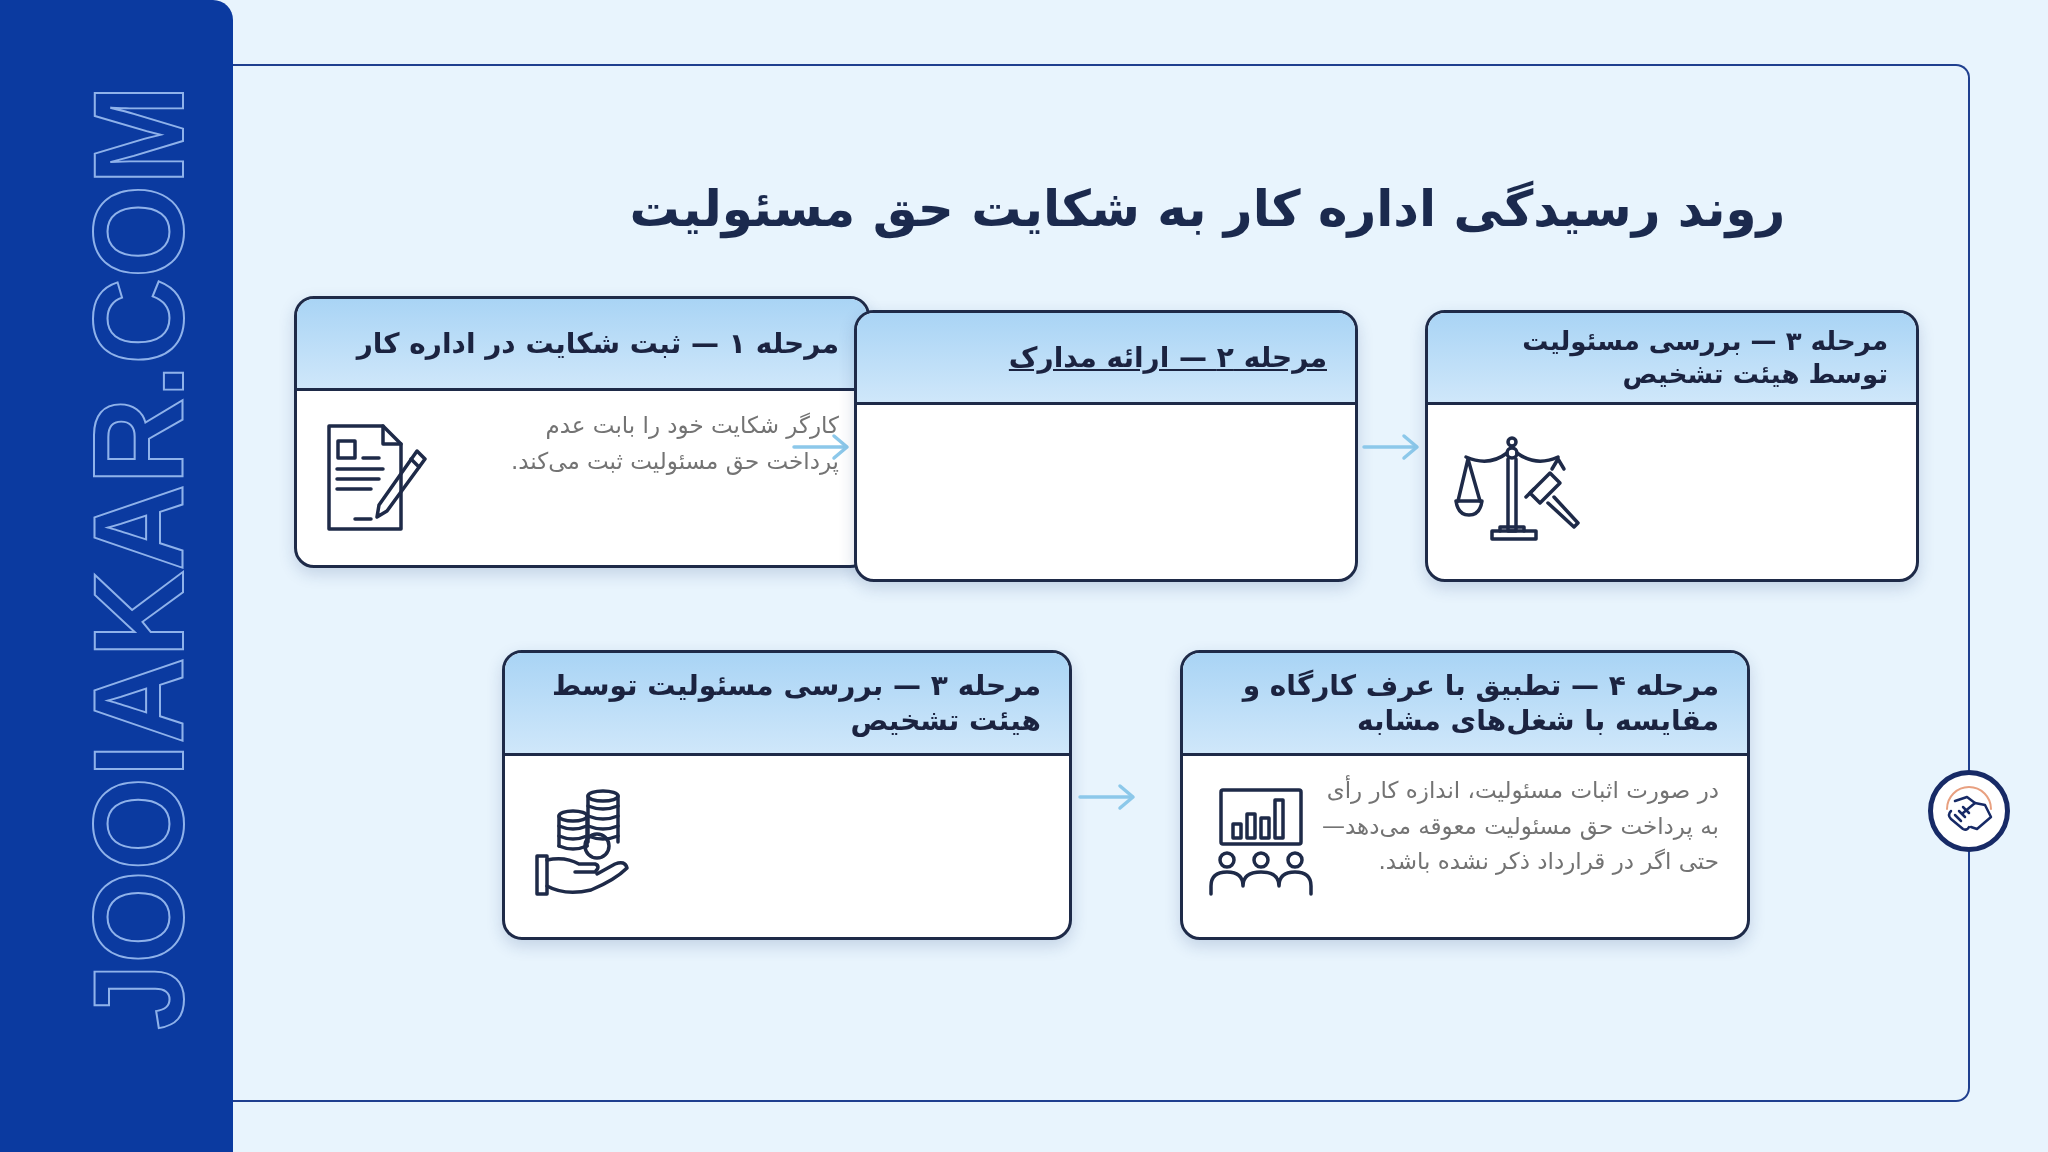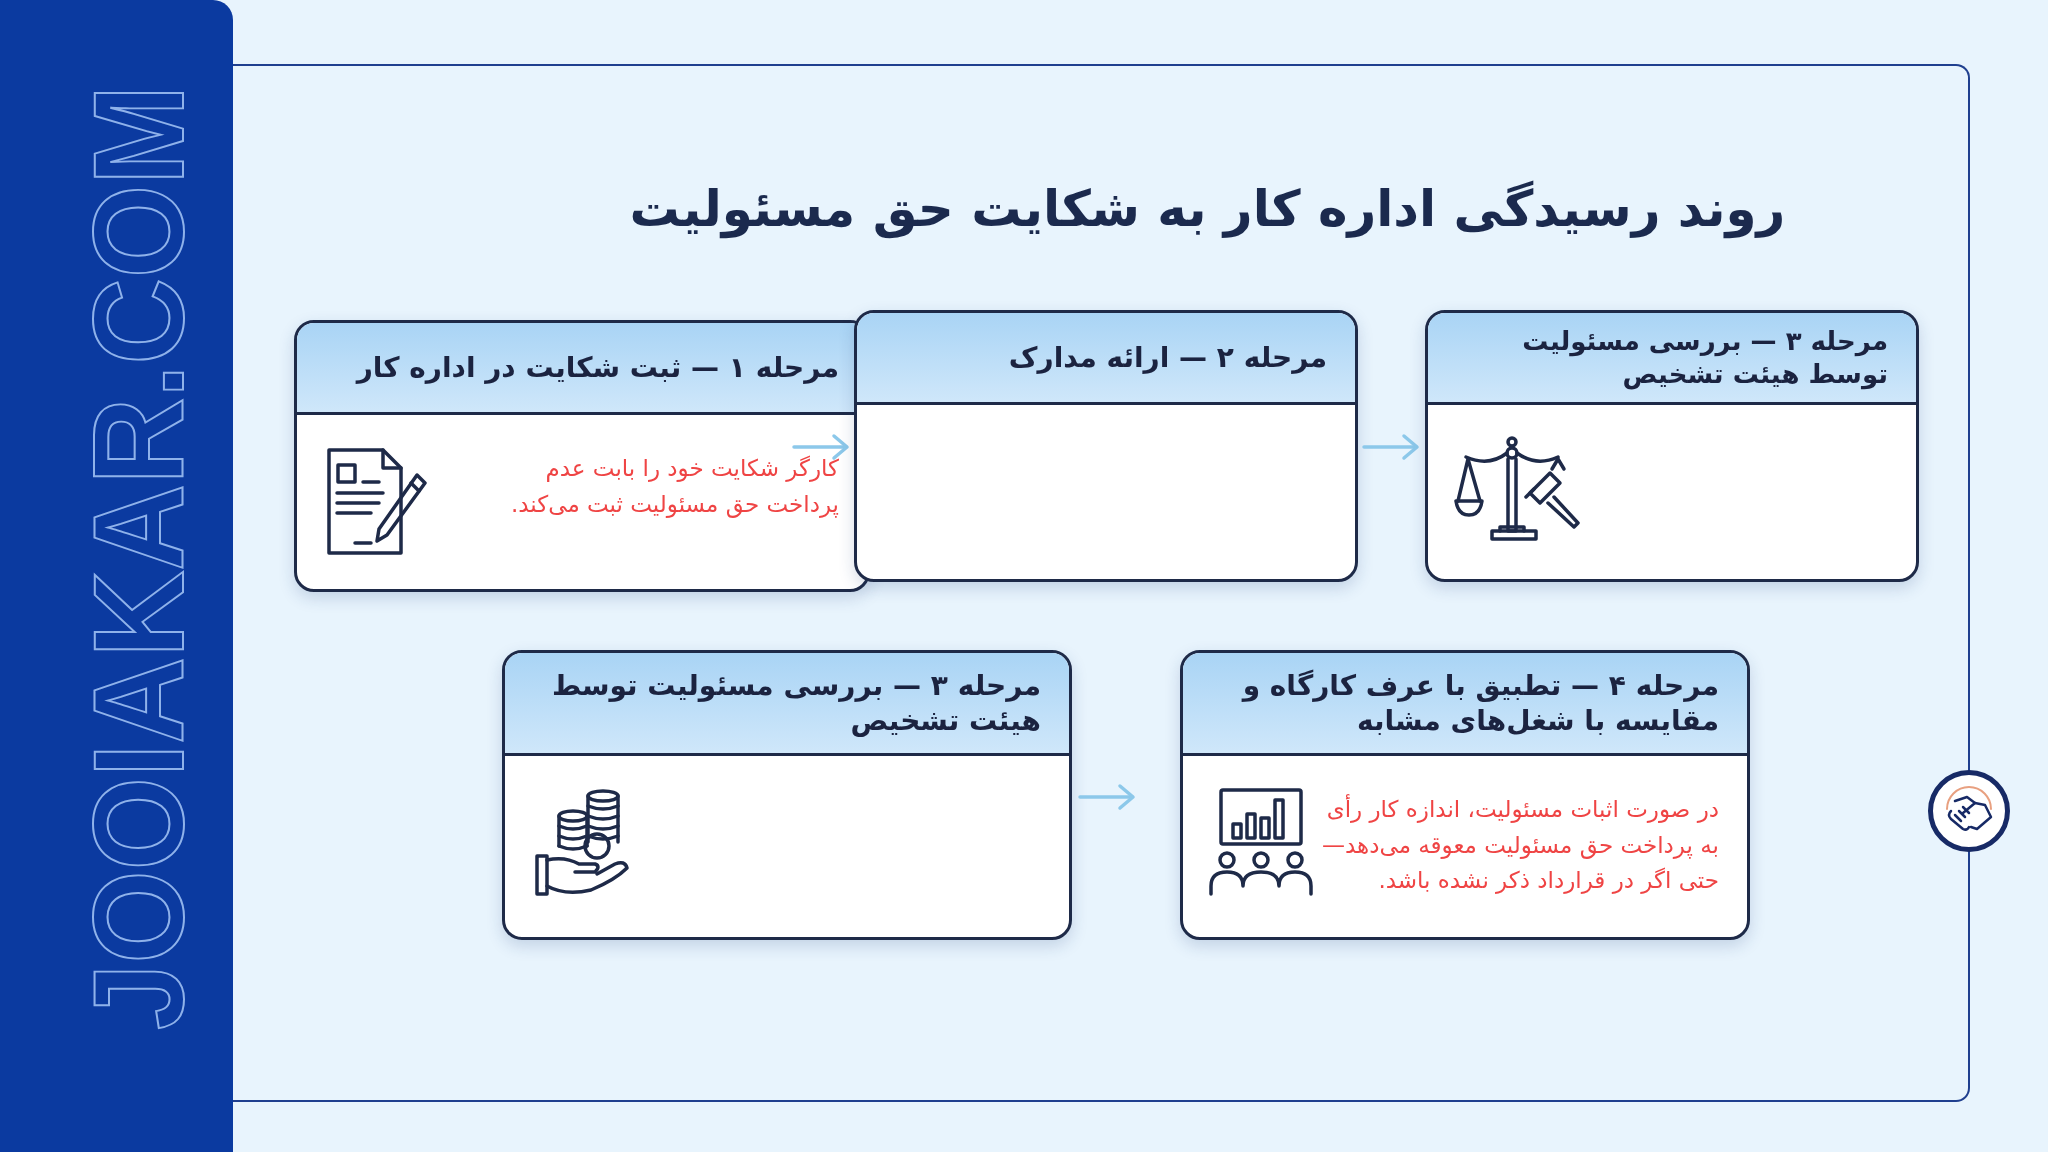--- a/index.html
+++ b/index.html
@@ -42,22 +42,22 @@
       background: linear-gradient(180deg, #a9d4f5 0%, #cfe7fa 100%);
       border-bottom: 3px solid #1e2a48;
       display: flex; align-items: center;
       padding: 0 28px;
       font-size: 28px; font-weight: bold; color: #1b2340;
       line-height: 1.25;
     }
     .card-head.tall { height: 103px; }
     .card-body {
       position: relative;
-      padding: 36px 28px 0 28px;
-      font-size: 23px; line-height: 1.55; color: #ef4444;
+      padding: 17px 28px 0 28px;
+      font-size: 23px; line-height: 1.55; color: #737373;
     }
     .card-body .text { width: 330px; }
     .card-icon { position: absolute; }
     .arrow { position: absolute; }
     .badge {
       position: absolute; left: 1928px; top: 770px; width: 82px; height: 82px;
       border-radius: 50%; border: 5px solid #172a66; background: #ffffff;
     }
   </style>
 </head>
@@ -66,21 +66,21 @@
 <div class="side-band">
   <svg width="233" height="1152">
     <text x="0" y="0" transform="translate(183,1030) rotate(-90)" font-family="Liberation Sans, sans-serif" font-weight="bold" font-size="128" textLength="945" lengthAdjust="spacingAndGlyphs" fill="none" stroke="#8fb2ea" stroke-width="2">JOOIAKAR.COM</text>
   </svg>
 </div>
 
 <div class="frame"></div>
 
 <div class="title">روند رسیدگی اداره کار به شکایت حق مسئولیت</div>
 
-<div class="card" style="left:294px; top:320px; width:576px; height:272px;">
+<div class="card" style="left:294px; top:296px; width:576px; height:272px;">
   <div class="card-head">مرحله ۱ — ثبت شکایت در اداره کار</div>
   <div class="card-body">
     <div class="text">کارگر شکایت خود را بابت عدم پرداخت حق مسئولیت ثبت می‌کند.</div>
     <svg class="card-icon" style="left:24px; top:30px;" width="112" height="112" viewBox="0 0 112 112" fill="none" stroke="#1e2a48" stroke-width="3.5" stroke-linejoin="round" stroke-linecap="round">
       <path d="M8 5 H62 L80 23 V108 H8 Z"></path>
       <path d="M62 5 V23 H80"></path>
       <rect x="17" y="20" width="17" height="17"></rect>
       <path d="M42 37 H58"></path>
       <path d="M16 48 H62"></path>
       <path d="M16 58 H58"></path>
@@ -90,21 +90,21 @@
       <path d="M90 38 L98 46"></path>
     </svg>
   </div>
 </div>
 
 <svg class="arrow" style="left:790px; top:432px;" width="64" height="30" viewBox="0 0 64 30" fill="none" stroke="#8cc8ea" stroke-width="3.5" stroke-linecap="round" stroke-linejoin="round">
   <path d="M4 15 H56"></path>
     <path d="M44 4 L57 15 L44 26"></path>
 </svg>
 
-<div class="card" style="left:854px; top:310px; width:504px; height:272px;">
+<div class="card" style="left:854px; top:310px; width:504px; height:272px;text-decoration:underline;">
   <div class="card-head">مرحله ۲ — ارائه مدارک</div>
 </div>
 
 <svg class="arrow" style="left:1360px; top:432px;" width="64" height="30" viewBox="0 0 64 30" fill="none" stroke="#8cc8ea" stroke-width="3.5" stroke-linecap="round" stroke-linejoin="round">
   <path d="M4 15 H56"></path>
     <path d="M44 4 L57 15 L44 26"></path>
 </svg>
 
 <div class="card" style="left:1425px; top:310px; width:494px; height:272px;">
   <div class="card-head" style="font-size:26px;">مرحله ۳ — بررسی مسئولیت توسط هیئت تشخیص</div>

